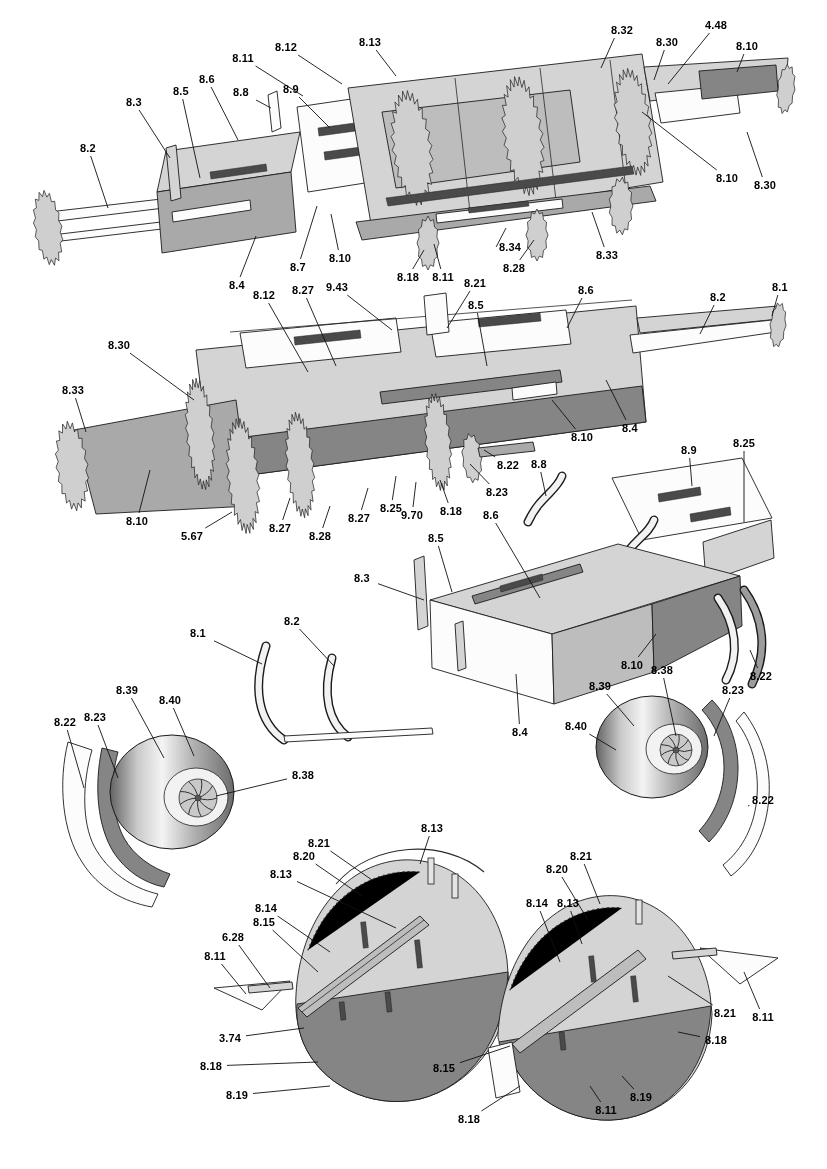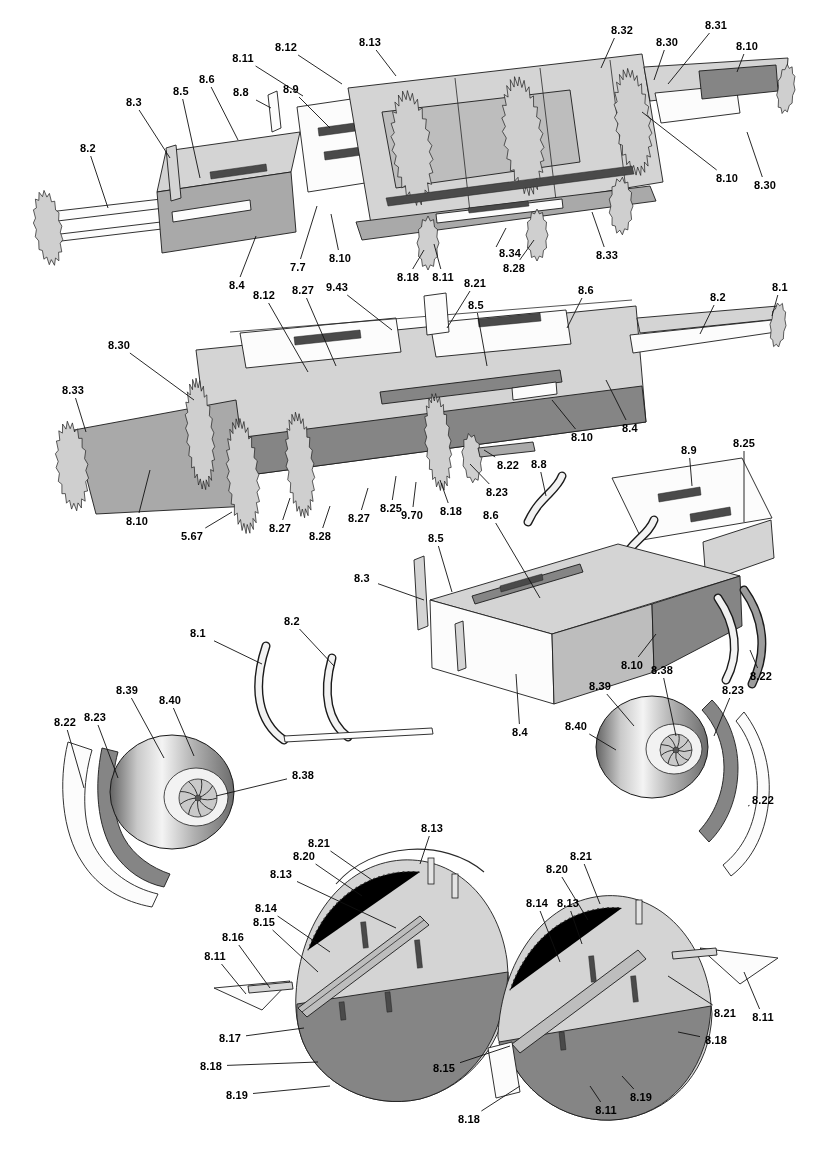--- a/index.html
+++ b/index.html
@@ -296,32 +296,32 @@
   <div id="labels">
       <div class="lbl" style="left: 134px; top: 102px;">8.3</div>
       <div class="lbl" style="left: 181px; top: 91px;">8.5</div>
       <div class="lbl" style="left: 207px; top: 79px;">8.6</div>
       <div class="lbl" style="left: 241px; top: 92px;">8.8</div>
       <div class="lbl" style="left: 291px; top: 89px;">8.9</div>
       <div class="lbl" style="left: 243px; top: 58px;">8.11</div>
       <div class="lbl" style="left: 286px; top: 47px;">8.12</div>
       <div class="lbl" style="left: 370px; top: 42px;">8.13</div>
       <div class="lbl" style="left: 618px; top: 30px; padding-left: 8px;">8.32</div>
-      <div class="lbl" style="left: 716px; top: 25px;">8.31</div>
+      <div class="lbl" style="left: 716px; top: 25px;">4.48</div>
       <div class="lbl" style="left: 667px; top: 42px;">8.30</div>
       <div class="lbl" style="left: 747px; top: 46px;">8.10</div>
       <div class="lbl" style="left: 88px; top: 148px;">8.2</div>
       <div class="lbl" style="left: 727px; top: 178px;">8.10</div>
       <div class="lbl" style="left: 765px; top: 185px;">8.30</div>
       <div class="lbl" style="left: 237px; top: 285px;">8.4</div>
-      <div class="lbl" style="left: 298px; top: 267px;">7.7</div>
+      <div class="lbl" style="left: 298px; top: 267px;">8.7</div>
       <div class="lbl" style="left: 340px; top: 258px;">8.10</div>
       <div class="lbl" style="left: 408px; top: 277px;">8.18</div>
       <div class="lbl" style="left: 443px; top: 277px;">8.11</div>
-      <div class="lbl" style="left: 492px; top: 253px; padding-left: 36px;">8.34</div>
+      <div class="lbl" style="left: 492px; top: 247px; padding-left: 36px;">8.34</div>
       <div class="lbl" style="left: 514px; top: 268px;">8.28</div>
       <div class="lbl" style="left: 607px; top: 255px;">8.33</div>
       <div class="lbl" style="left: 264px; top: 295px;">8.12</div>
       <div class="lbl" style="left: 303px; top: 290px;">8.27</div>
       <div class="lbl" style="left: 337px; top: 287px;">9.43</div>
       <div class="lbl" style="left: 475px; top: 283px;">8.21</div>
       <div class="lbl" style="left: 476px; top: 305px;">8.5</div>
       <div class="lbl" style="left: 586px; top: 290px;">8.6</div>
       <div class="lbl" style="left: 718px; top: 297px;">8.2</div>
       <div class="lbl" style="left: 780px; top: 287px;">8.1</div>
@@ -359,23 +359,23 @@
       <div class="lbl" style="left: 600px; top: 686px;">8.39</div>
       <div class="lbl" style="left: 733px; top: 690px;">8.23</div>
       <div class="lbl" style="left: 576px; top: 726px;">8.40</div>
       <div class="lbl" style="left: 763px; top: 800px;">8.22</div>
       <div class="lbl" style="left: 432px; top: 828px;">8.13</div>
       <div class="lbl" style="left: 319px; top: 843px;">8.21</div>
       <div class="lbl" style="left: 304px; top: 856px;">8.20</div>
       <div class="lbl" style="left: 281px; top: 874px;">8.13</div>
       <div class="lbl" style="left: 266px; top: 908px;">8.14</div>
       <div class="lbl" style="left: 264px; top: 922px;">8.15</div>
-      <div class="lbl" style="left: 233px; top: 937px;">8.16</div>
+      <div class="lbl" style="left: 233px; top: 937px;">6.28</div>
       <div class="lbl" style="left: 215px; top: 956px;">8.11</div>
-      <div class="lbl" style="left: 230px; top: 1038px;">8.17</div>
+      <div class="lbl" style="left: 230px; top: 1038px;">3.74</div>
       <div class="lbl" style="left: 211px; top: 1066px;">8.18</div>
       <div class="lbl" style="left: 237px; top: 1095px;">8.19</div>
       <div class="lbl" style="left: 581px; top: 856px;">8.21</div>
       <div class="lbl" style="left: 557px; top: 869px;">8.20</div>
       <div class="lbl" style="left: 537px; top: 903px;">8.14</div>
       <div class="lbl" style="left: 568px; top: 903px;">8.13</div>
       <div class="lbl" style="left: 725px; top: 1013px;">8.21</div>
       <div class="lbl" style="left: 763px; top: 1017px;">8.11</div>
       <div class="lbl" style="left: 716px; top: 1040px;">8.18</div>
       <div class="lbl" style="left: 444px; top: 1068px;">8.15</div>

